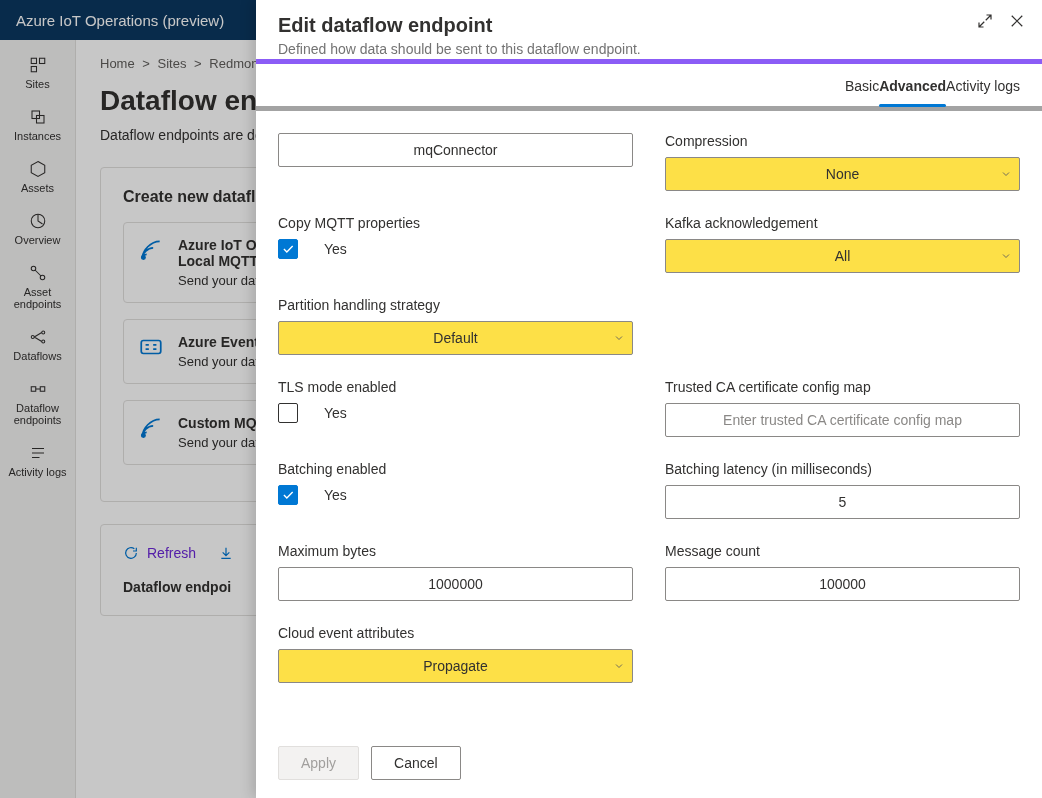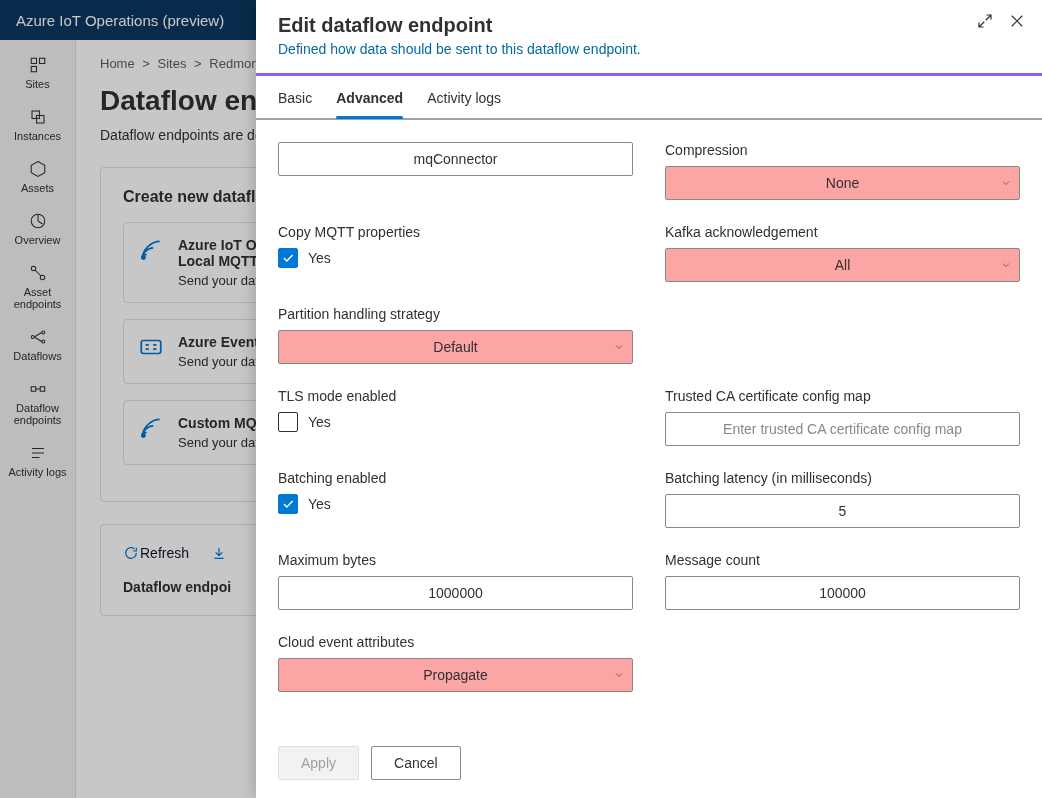--- a/index.html
+++ b/index.html
@@ -19,50 +19,50 @@
   h1.page-title { font-size: 28px; font-weight: 600; margin-bottom: 10px; }
   .subtitle { font-size: 14px; color: #323130; margin-bottom: 24px; }
   .card { border: 1px solid #e1dfdd; border-radius: 4px; padding: 20px 22px; margin-bottom: 22px; }
   .card h3 { font-size: 16px; font-weight: 600; margin-bottom: 16px; }
   .tile { border: 1px solid #e1dfdd; border-radius: 4px; padding: 14px 14px 14px 54px; position: relative; margin-bottom: 16px; }
   .tile .tile-icon { position: absolute; left: 14px; top: 14px; width: 26px; height: 26px; }
   .tile .tile-icon svg { width: 26px; height: 26px; }
   .tile h4 { font-size: 14px; font-weight: 600; margin-bottom: 4px; }
   .tile p { font-size: 13px; color: #323130; }
   .toolbar { display: flex; gap: 22px; align-items: center; margin-bottom: 18px; }
-  .toolbar .tbtn { display: flex; gap: 1px; align-items: center; color: #0f172a; font-size: 14px; cursor: pointer; }
+  .toolbar .tbtn { display: flex; gap: 8px; align-items: center; color: #6d28d9; font-size: 14px; cursor: pointer; }
   .toolbar .tbtn svg { width: 16px; height: 16px; stroke: #0078d4; fill: none; stroke-width: 1.8; }
   .table-head { font-weight: 600; font-size: 14px; }
 
   
   .dim { position: absolute; inset: 0; background: rgba(0,0,0,0.22); }
 
   
   .flyout { position: absolute; top: 0; right: 0; width: 786px; height: 798px; background: #fff; display: flex; flex-direction: column; box-shadow: -4px 0 12px rgba(0,0,0,0.15); }
-  .fly-header { padding: 14px 22px 16px; border-bottom: 3px solid #8b5cf6; position: relative; }
+  .fly-header { padding: 14px 22px 2px; border-bottom: 5px solid #8b5cf6; position: relative; }
   .fly-header h2 { font-size: 20px; font-weight: 600; margin-bottom: 4px; }
-  .fly-header p { font-size: 14px; color: #0369a1; }
+  .fly-header p { font-size: 14px; color: #737373; }
   .fly-header .hicons { position: absolute; right: 16px; top: 12px; display: flex; gap: 14px; }
   .fly-header .hicons svg { width: 18px; height: 18px; stroke: #323130; fill: none; stroke-width: 1.6; cursor: pointer; }
 
-  .tabs { display: flex; gap: 24px; padding: 0 22px; border-bottom: 2px solid #a3a3a3; }
+  .tabs { display: flex; padding: 0 22px; border-bottom: 5px solid #a3a3a3; justify-content: flex-end; }
   .tab { padding: 14px 0 12px; font-size: 14px; color: #323130; cursor: pointer; position: relative; }
   .tab.active { font-weight: 700; }
   .tab.active::after { content: ""; position: absolute; left: 0; right: 0; bottom: -1px; height: 3px; background: #0078d4; border-radius: 2px; }
 
   .fly-body { flex: 1; overflow-y: auto; padding: 22px; }
   .grid { display: grid; grid-template-columns: 1fr 1fr; column-gap: 32px; row-gap: 24px; }
   .field { display: flex; flex-direction: column; gap: 8px; }
   label.fl { font-size: 14px; color: #323130; }
   input.txt { height: 34px; border: 1px solid #8a8886; border-radius: 2px; padding: 0 10px; font-size: 14px; color: #323130; background: #fff; text-align: center; }
   input.txt::placeholder { color: #8a8886; }
   .sel { position: relative; }
-  .sel .txt { width: 100%; background: #fca5a5; cursor: pointer; }
+  .sel .txt { width: 100%; background: #fde047; cursor: pointer; }
   .sel svg.chev { position: absolute; right: 8px; top: 50%; transform: translateY(-50%); width: 12px; height: 12px; stroke: #605e5c; fill: none; stroke-width: 1.8; pointer-events: none; }
-  .chk { display: flex; align-items: center; gap: 10px; }
+  .chk { display: flex; align-items: center; gap: 26px; }
   .cbox { width: 20px; height: 20px; border: 1px solid #323130; border-radius: 2px; display: inline-flex; align-items: center; justify-content: center; cursor: pointer; background: #fff; }
   .cbox.checked { background: #0078d4; border-color: #0078d4; }
   .cbox.checked svg { width: 14px; height: 14px; stroke: #fff; fill: none; stroke-width: 2.4; }
   .chk span.lbl { font-size: 14px; }
 
   .fly-footer { padding: 14px 22px 18px; display: flex; gap: 12px; }
   .btn { height: 34px; padding: 0 22px; border-radius: 2px; font-size: 14px; cursor: pointer; border: 1px solid transparent; }
   .btn.primary { background: #f3f2f1; color: #a19f9d; border-color: #e1dfdd; cursor: default; }
   .btn.secondary { background: #fff; color: #323130; border-color: #8a8886; }
 </style>

